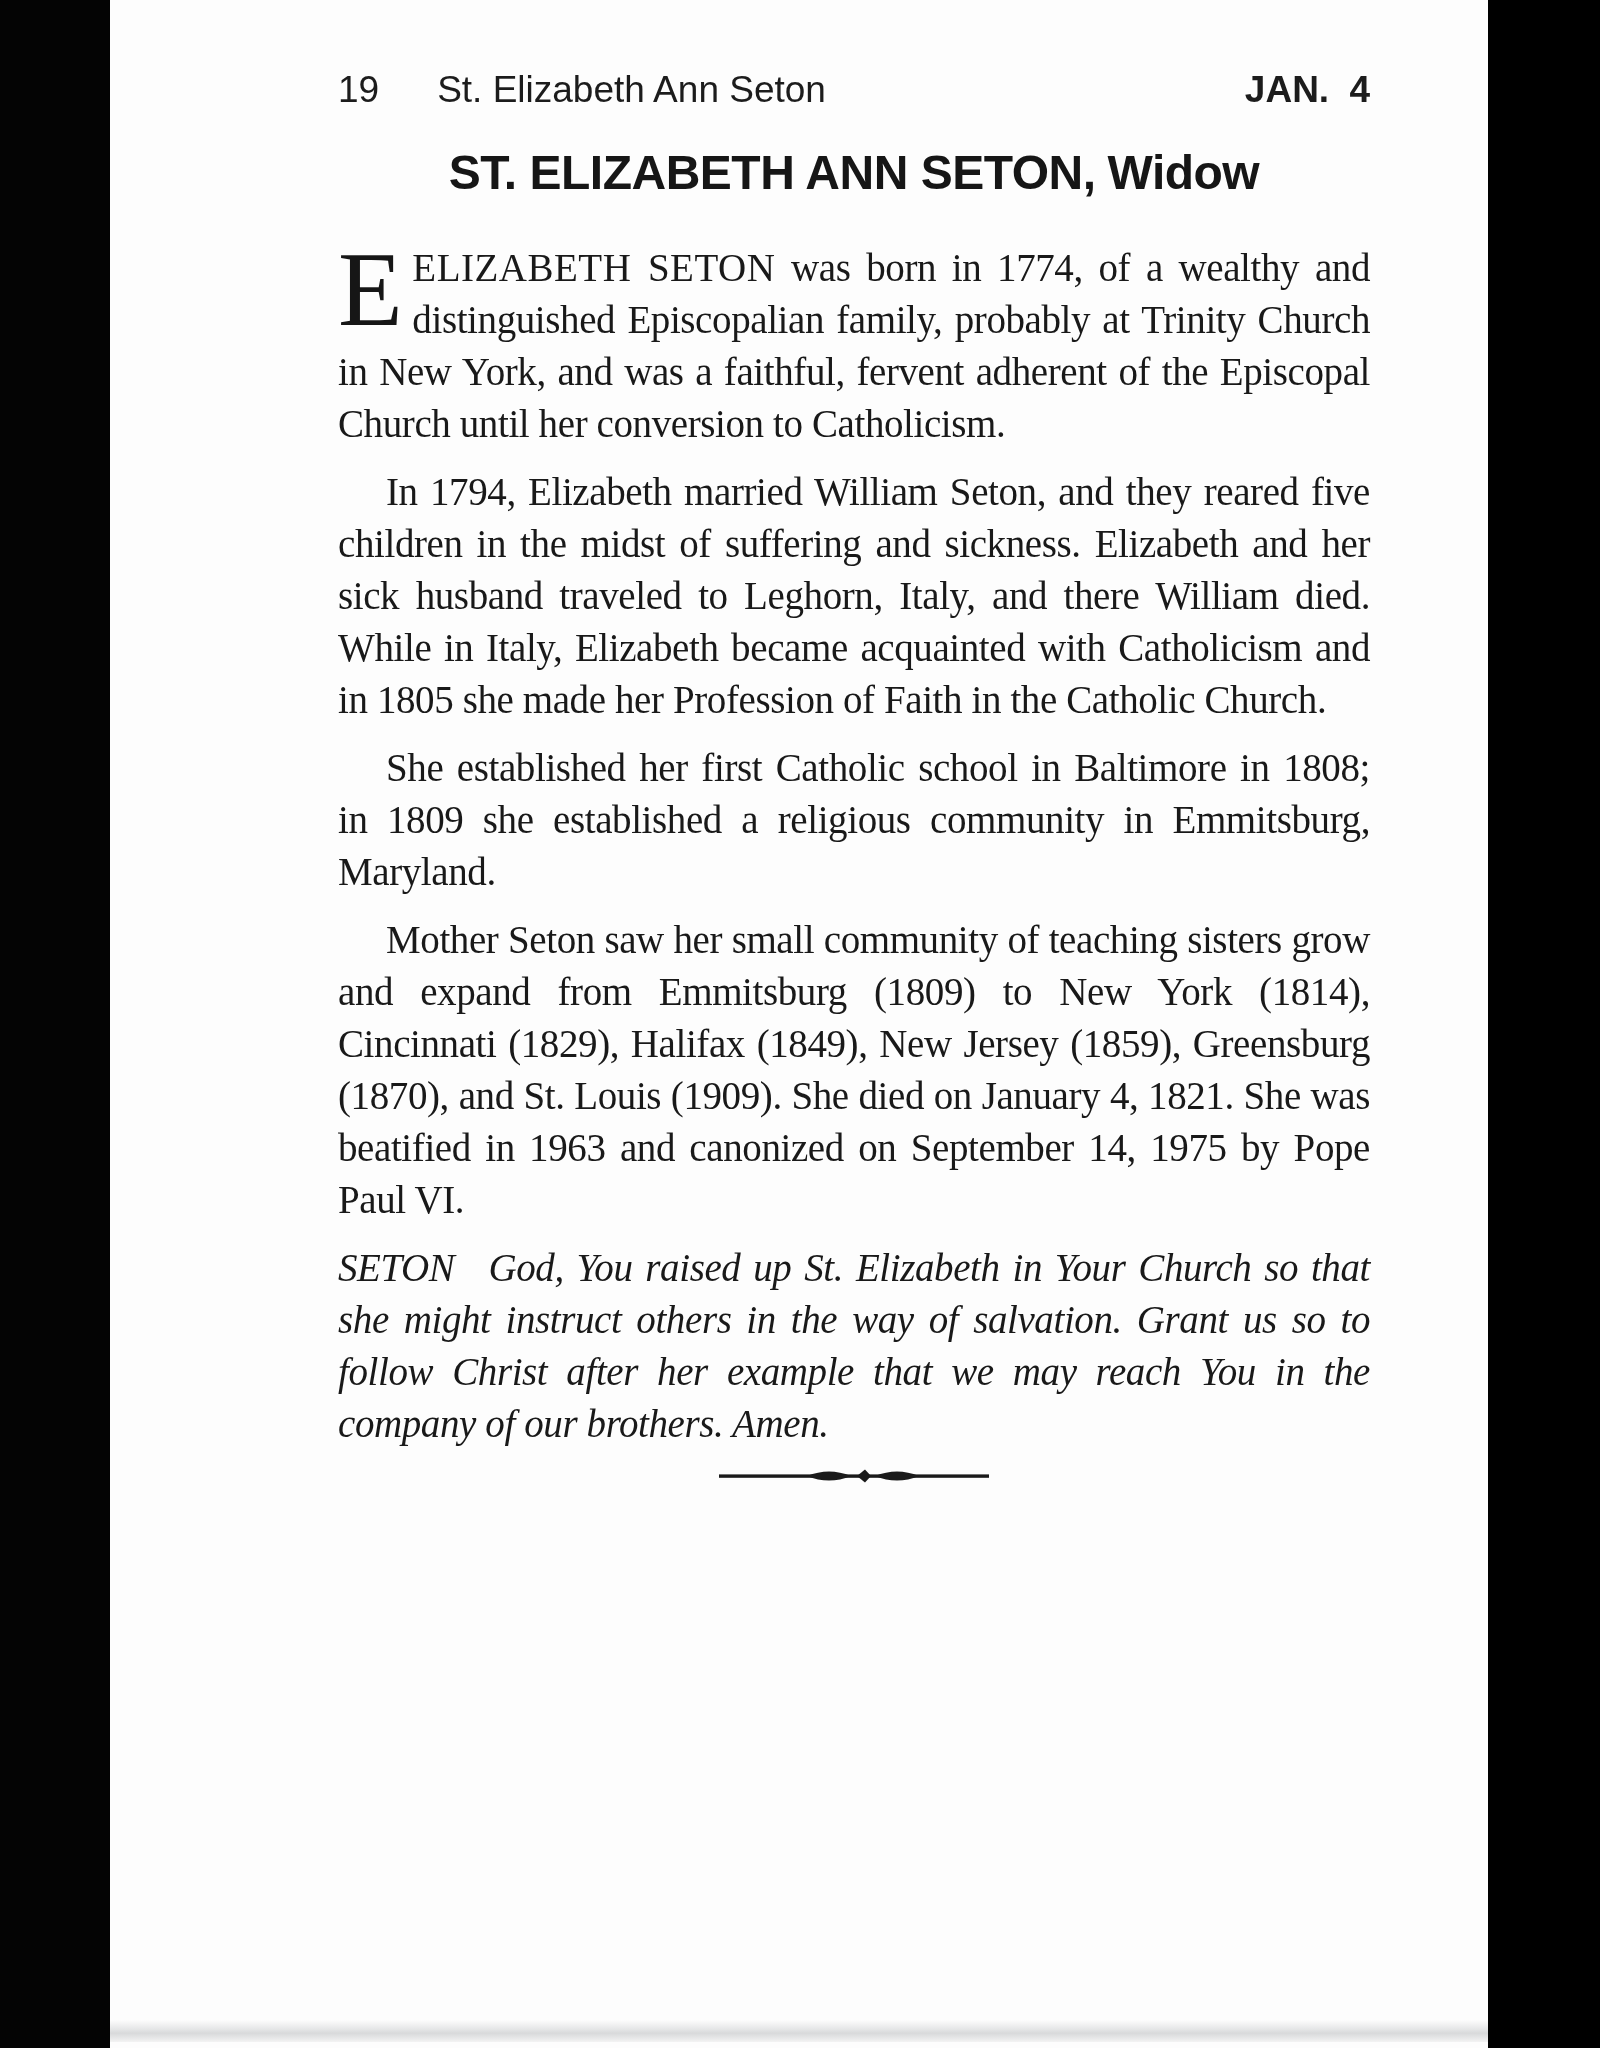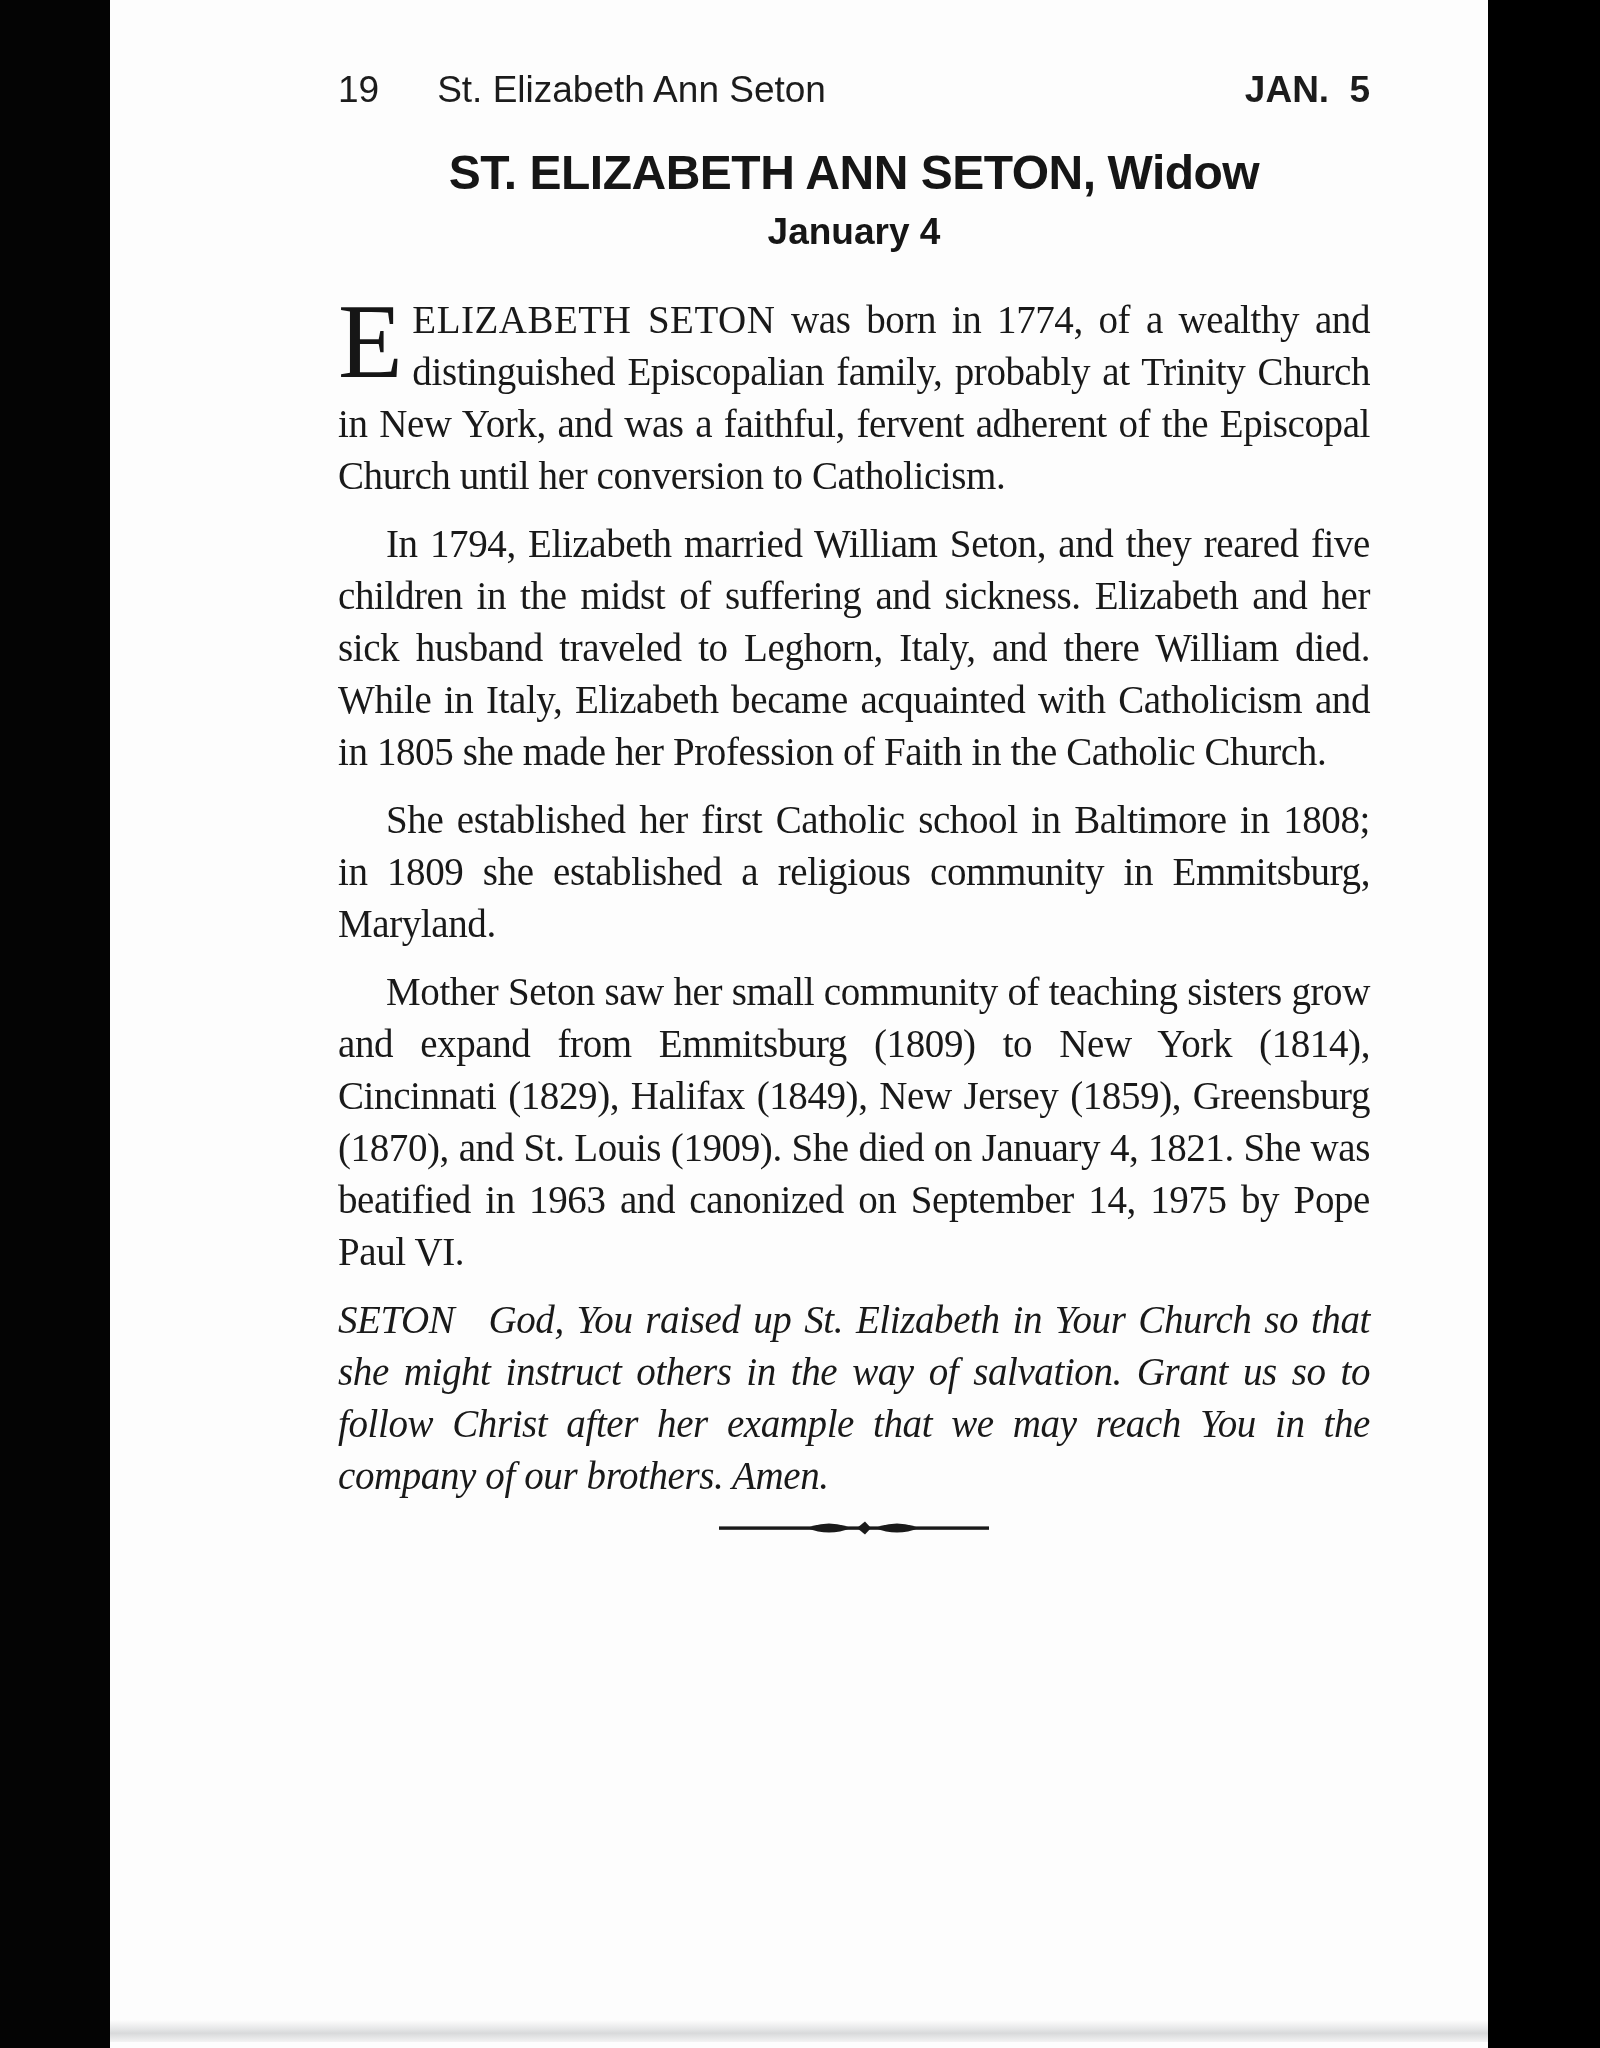--- a/index.html
+++ b/index.html
@@ -129,28 +129,27 @@
   <div class="border-strip border-right"></div>
 
   <div class="book-page">
     <div class="content">
 
       <div class="running-head">
         <span class="left-group">
           <span class="pagenum">19</span>
           <span class="runtitle">St. Elizabeth Ann Seton</span>
         </span>
-        <span class="date">JAN. 5</span>
+        <span class="date">JAN. 4</span>
       </div>
 
       <div class="saint-title">
         <span class="main">ST. ELIZABETH ANN SETON,</span><span class="suffix">Widow</span>
       </div>
 
-      <div class="feast-date">January 4</div>
 
       <div class="body-text">
 
         <p class="first">
           <span class="dropcap">E</span><span class="lead-caps">ELIZABETH SETON</span><span> was born in 1774, of a wealthy and distinguished Episcopalian family, probably at Trinity Church in New York, and was a faithful, fervent adherent of the Episcopal Church until her conversion to Catholicism.</span>
         </p>
 
         <p class="indent">In 1794, Elizabeth married William Seton, and they reared five children in the midst of suffering and sickness. Elizabeth and her sick husband traveled to Leghorn, Italy, and there William died. While in Italy, Elizabeth became acquainted with Catholicism and in 1805 she made her Profession of Faith in the Catholic Church.</p>
         <p class="indent">She established her first Catholic school in Baltimore in 1808; in 1809 she established a religious community in Emmitsburg, Maryland.</p>
         <p class="indent">Mother Seton saw her small community of teaching sisters grow and expand from Emmitsburg (1809) to New York (1814), Cincinnati (1829), Halifax (1849), New Jersey (1859), Greensburg (1870), and St. Louis (1909). She died on January 4, 1821. She was beatified in 1963 and canonized on September 14, 1975 by Pope Paul VI.</p>

